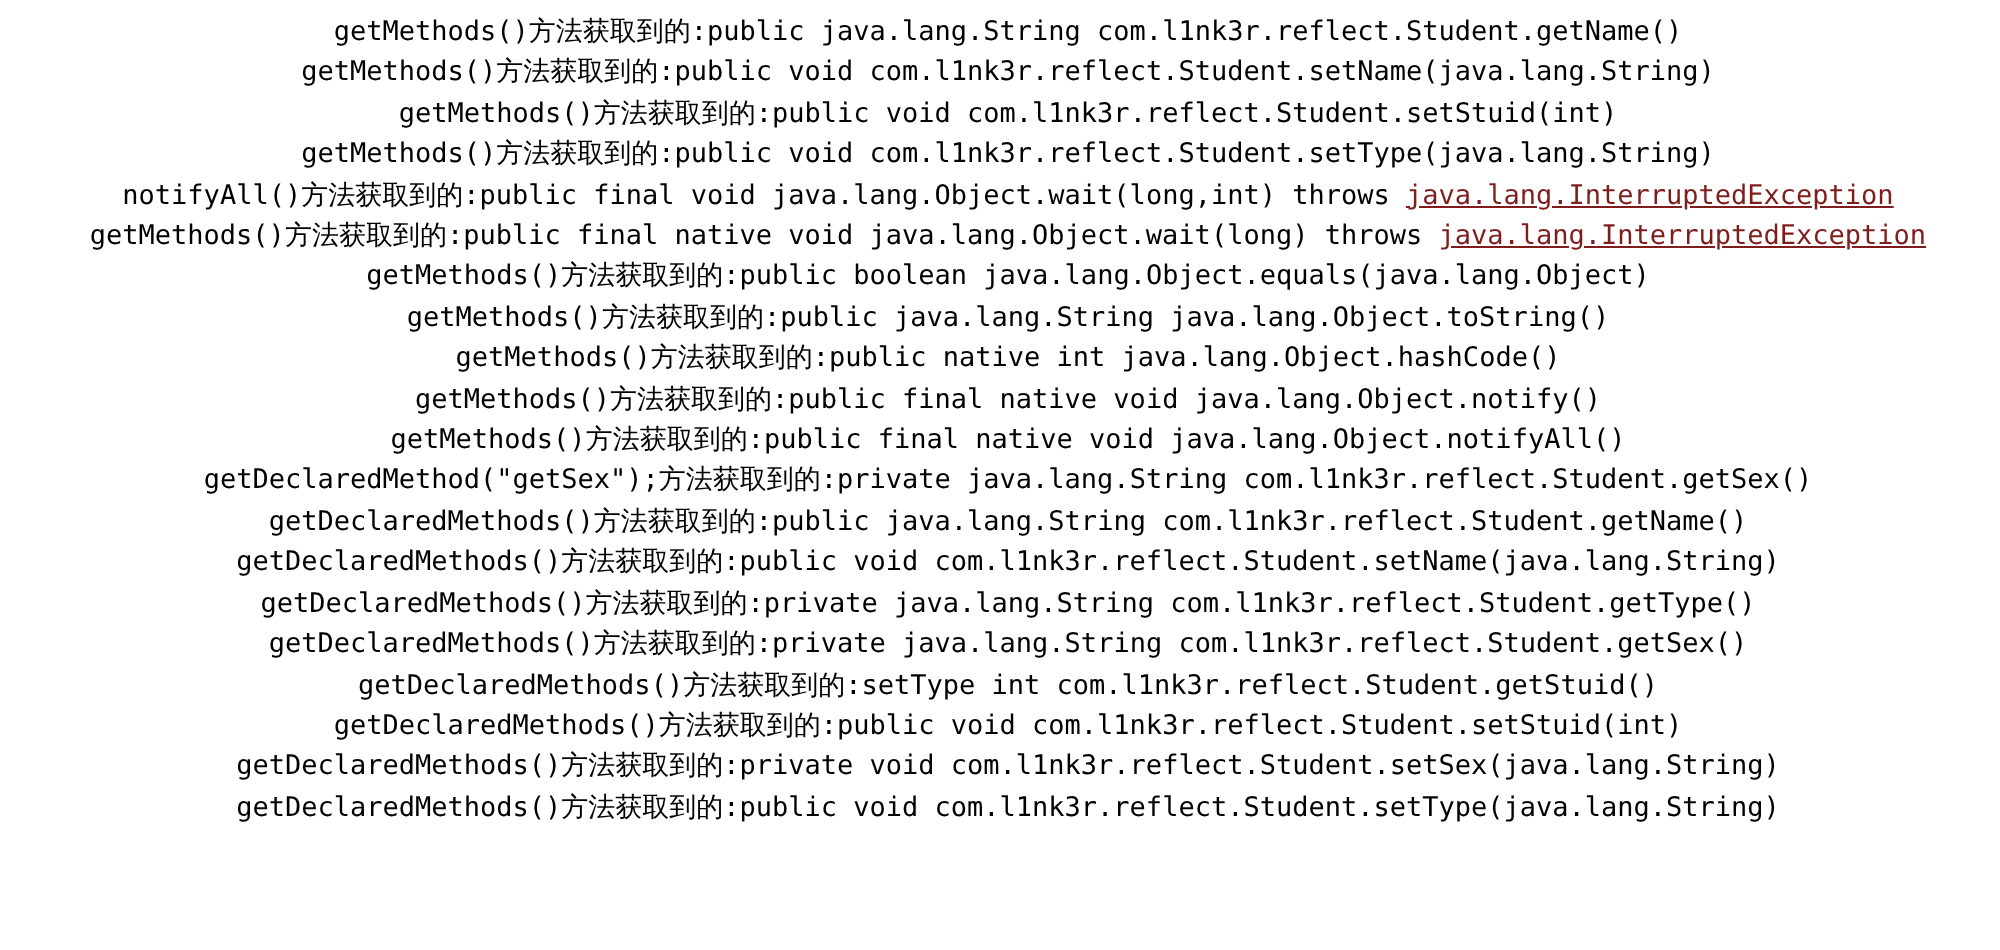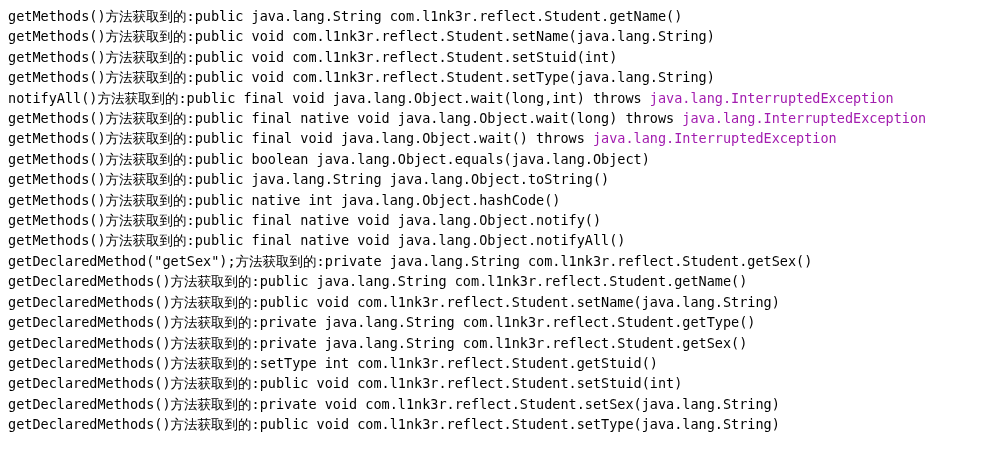--- a/index.html
+++ b/index.html
@@ -17,36 +17,37 @@
     padding: 6px 0 0 8px;
     box-sizing: border-box;
   }
   .line {
     font-family: "DejaVu Sans Mono", monospace;
     font-size: 13.5px;
     line-height: 20.4px;
     color: #000000;
     white-space: pre;
     letter-spacing: 0px;
+    text-align: center;
   }
   .line .lnk {
-    color: #a21caf;
+    color: #7f1d1d;
+    text-decoration: underline;
   }
 </style>
 </head>
 <body>
 
 <div id="console-output">
     <div class="line"><span>getMethods()方法获取到的:public java.lang.String com.l1nk3r.reflect.Student.getName()</span></div>
     <div class="line"><span>getMethods()方法获取到的:public void com.l1nk3r.reflect.Student.setName(java.lang.String)</span></div>
     <div class="line"><span>getMethods()方法获取到的:public void com.l1nk3r.reflect.Student.setStuid(int)</span></div>
     <div class="line"><span>getMethods()方法获取到的:public void com.l1nk3r.reflect.Student.setType(java.lang.String)</span></div>
     <div class="line"><span>notifyAll()方法获取到的:public final void java.lang.Object.wait(long,int) throws </span><span class="lnk">java.lang.InterruptedException</span></div>
     <div class="line"><span>getMethods()方法获取到的:public final native void java.lang.Object.wait(long) throws </span><span class="lnk">java.lang.InterruptedException</span></div>
-    <div class="line"><span>getMethods()方法获取到的:public final void java.lang.Object.wait() throws </span><span class="lnk">java.lang.InterruptedException</span></div>
     <div class="line"><span>getMethods()方法获取到的:public boolean java.lang.Object.equals(java.lang.Object)</span></div>
     <div class="line"><span>getMethods()方法获取到的:public java.lang.String java.lang.Object.toString()</span></div>
     <div class="line"><span>getMethods()方法获取到的:public native int java.lang.Object.hashCode()</span></div>
     <div class="line"><span>getMethods()方法获取到的:public final native void java.lang.Object.notify()</span></div>
     <div class="line"><span>getMethods()方法获取到的:public final native void java.lang.Object.notifyAll()</span></div>
     <div class="line"><span>getDeclaredMethod("getSex");方法获取到的:private java.lang.String com.l1nk3r.reflect.Student.getSex()</span></div>
     <div class="line"><span>getDeclaredMethods()方法获取到的:public java.lang.String com.l1nk3r.reflect.Student.getName()</span></div>
     <div class="line"><span>getDeclaredMethods()方法获取到的:public void com.l1nk3r.reflect.Student.setName(java.lang.String)</span></div>
     <div class="line"><span>getDeclaredMethods()方法获取到的:private java.lang.String com.l1nk3r.reflect.Student.getType()</span></div>
     <div class="line"><span>getDeclaredMethods()方法获取到的:private java.lang.String com.l1nk3r.reflect.Student.getSex()</span></div>

